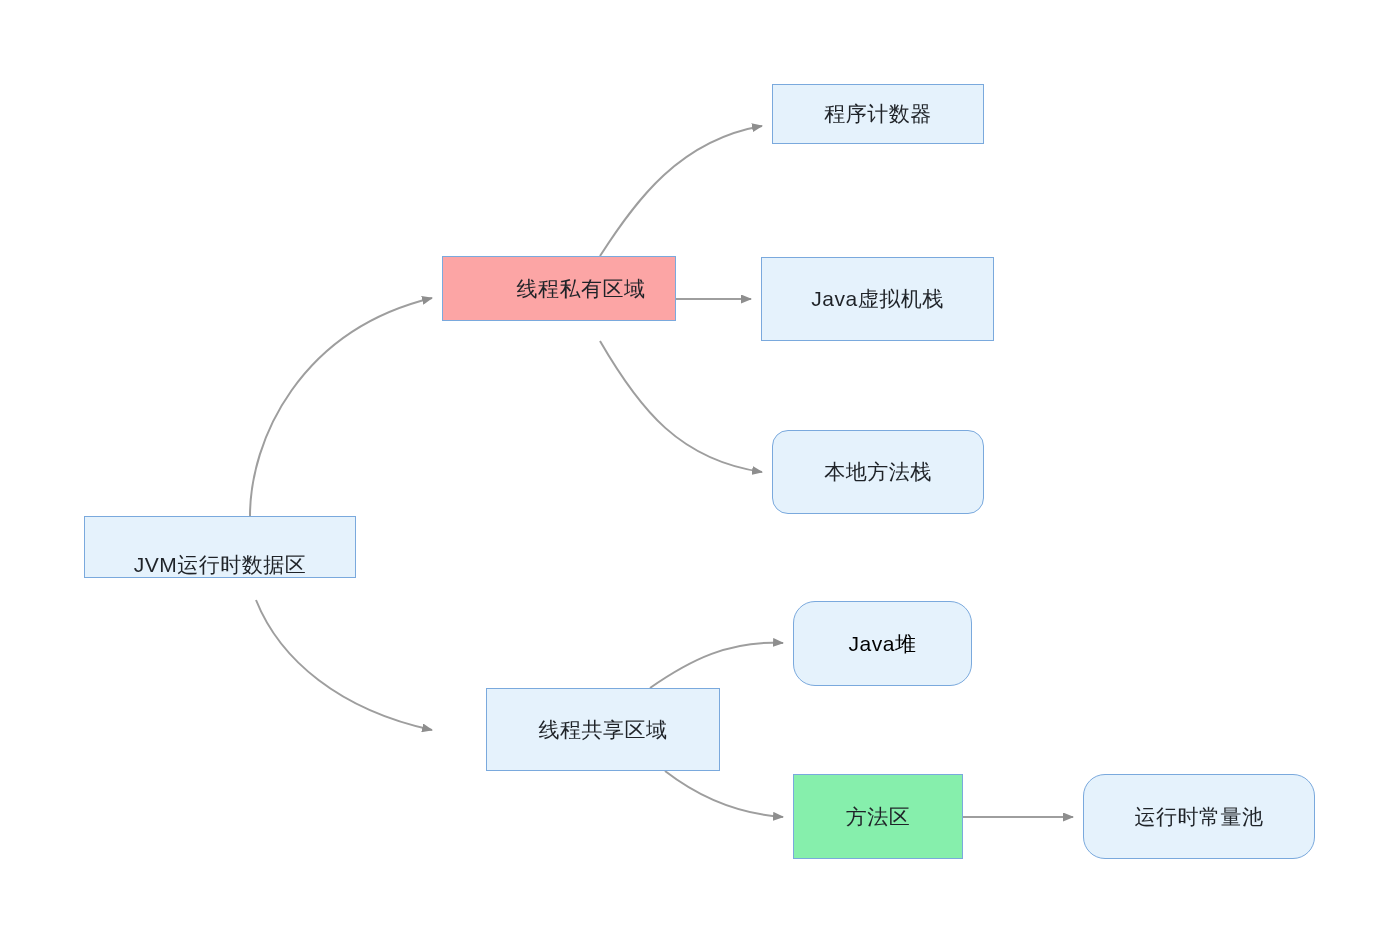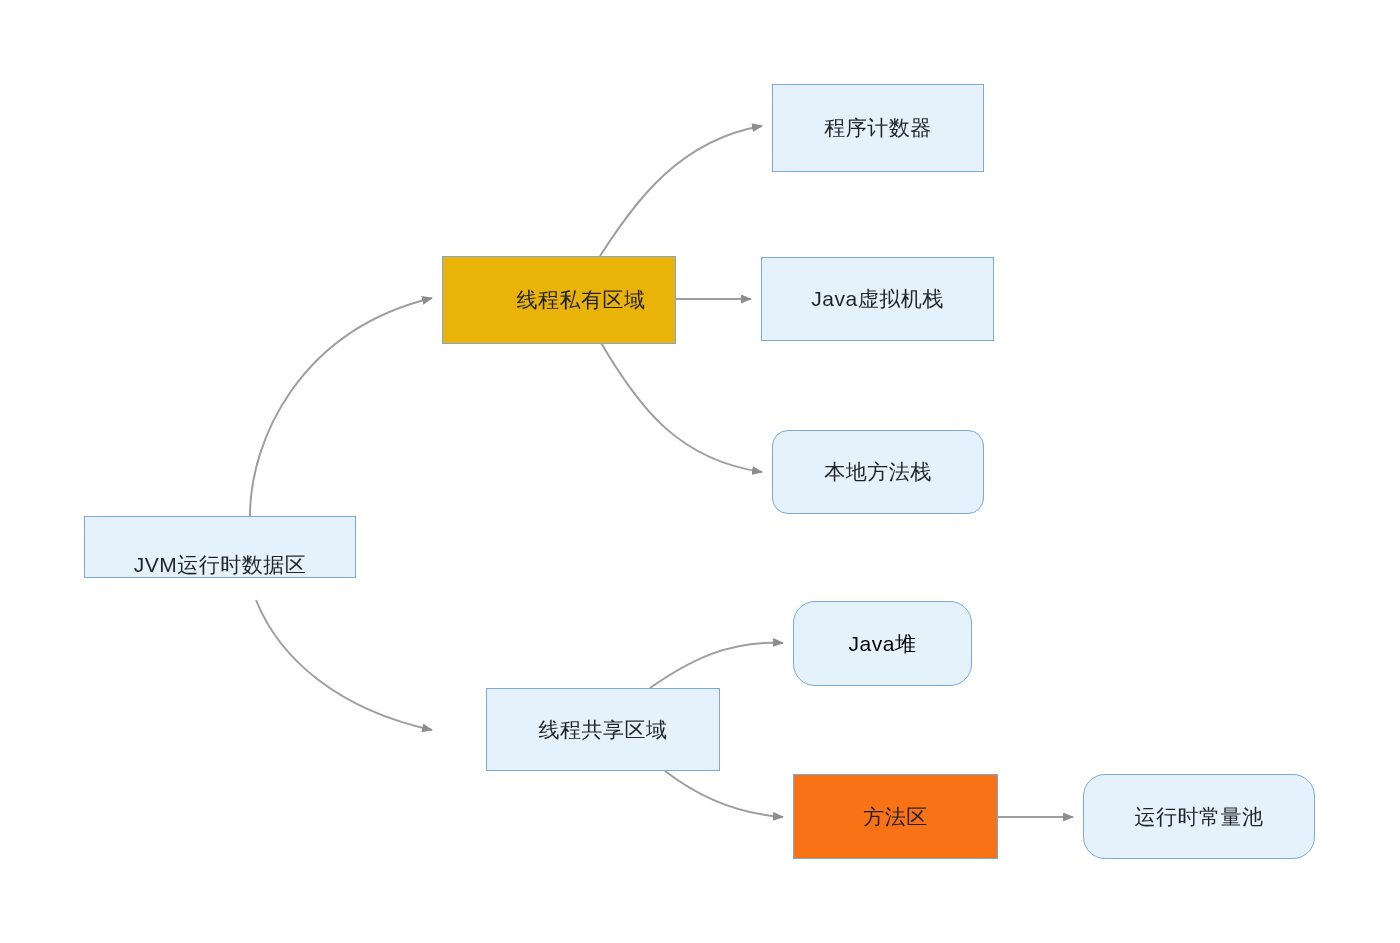--- a/index.html
+++ b/index.html
@@ -69,45 +69,45 @@
 
     <path d="M 665 771 C 700 798 740 814 783 817" fill="none" stroke="#9e9e9e" stroke-width="2" marker-end="url(#arrowhead)"></path>
 
     <path d="M 963 817 L 1073 817" fill="none" stroke="#9e9e9e" stroke-width="2" marker-end="url(#arrowhead)"></path>
   </svg>
 
   <div class="node" style="left: 84px; top: 516px; width: 272px; height: 62px; background: rgb(229, 242, 252); border-color: rgb(122, 169, 221); color: rgb(31, 35, 40); align-items: flex-end;">
     <span class="node-label">JVM运行时数据区</span>
   </div>
 
-  <div class="node" style="left: 442px; top: 256px; width: 234px; height: 88px; background: #eab308; border-color: rgb(122, 169, 221); color: rgb(31, 35, 40); padding-left: 44px;">
+  <div class="node" style="left: 442px; top: 256px; width: 234px; height: 65px; background: #fca5a5; border-color: rgb(122, 169, 221); color: rgb(31, 35, 40); padding-left: 44px;">
     <span class="node-label">线程私有区域</span>
   </div>
 
-  <div class="node" style="left: 772px; top: 84px; width: 212px; height: 88px; background: rgb(229, 242, 252); border-color: rgb(122, 169, 221); color: rgb(31, 35, 40);">
+  <div class="node" style="left: 772px; top: 84px; width: 212px; height: 60px; background: rgb(229, 242, 252); border-color: rgb(122, 169, 221); color: rgb(31, 35, 40);">
     <span class="node-label">程序计数器</span>
   </div>
 
   <div class="node" style="left: 761px; top: 257px; width: 233px; height: 84px; background: rgb(229, 242, 252); border-color: rgb(122, 169, 221); color: rgb(31, 35, 40);">
     <span class="node-label">Java虚拟机栈</span>
   </div>
 
   <div class="node" style="left: 772px; top: 430px; width: 212px; height: 84px; background: rgb(229, 242, 252); border-color: rgb(122, 169, 221); color: rgb(31, 35, 40); border-radius: 16px;">
     <span class="node-label">本地方法栈</span>
   </div>
 
   <div class="node" style="left: 442px; top: 688px; width: 234px; height: 83px; background: rgb(229, 242, 252); border-color: rgb(122, 169, 221); color: rgb(31, 35, 40); margin-left: 44px;">
     <span class="node-label">线程共享区域</span>
   </div>
 
   <div class="node" style="left: 793px; top: 601px; width: 179px; height: 85px; background: rgb(229, 242, 252); border-color: rgb(122, 169, 221); color: #000000; border-radius: 22px;">
     <span class="node-label">Java堆</span>
   </div>
 
-  <div class="node" style="left: 793px; top: 774px; width: 205px; height: 85px; background: #f97316; border-color: rgb(122, 169, 221); color: rgb(31, 35, 40);">
+  <div class="node" style="left: 793px; top: 774px; width: 170px; height: 85px; background: #86efac; border-color: rgb(122, 169, 221); color: rgb(31, 35, 40);">
     <span class="node-label">方法区</span>
   </div>
 
   <div class="node" style="left: 1083px; top: 774px; width: 232px; height: 85px; background: rgb(229, 242, 252); border-color: rgb(122, 169, 221); color: rgb(31, 35, 40); border-radius: 22px;">
     <span class="node-label">运行时常量池</span>
   </div>
 
 </div>
 
 </body></html>

